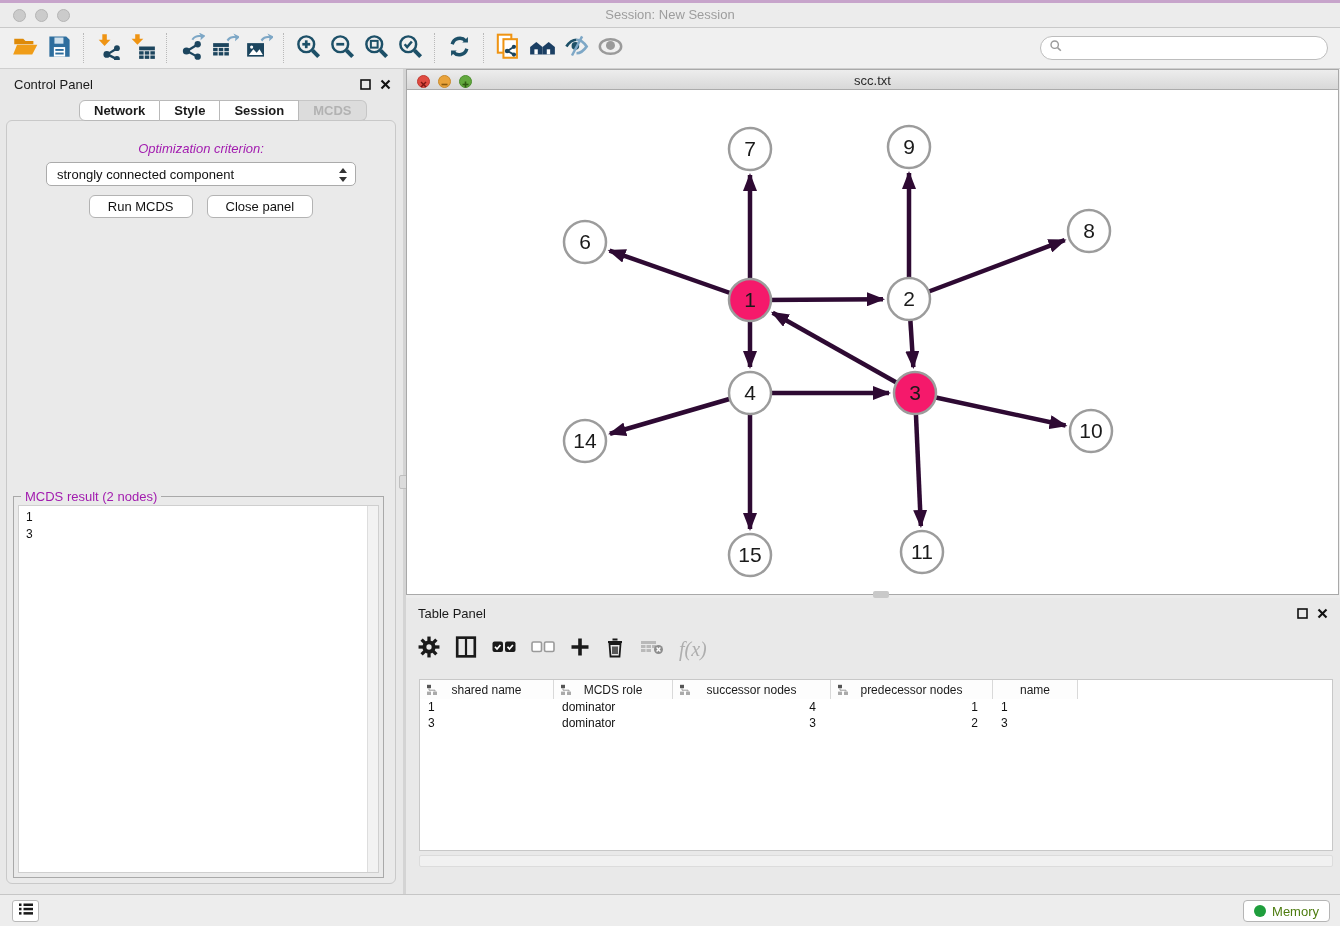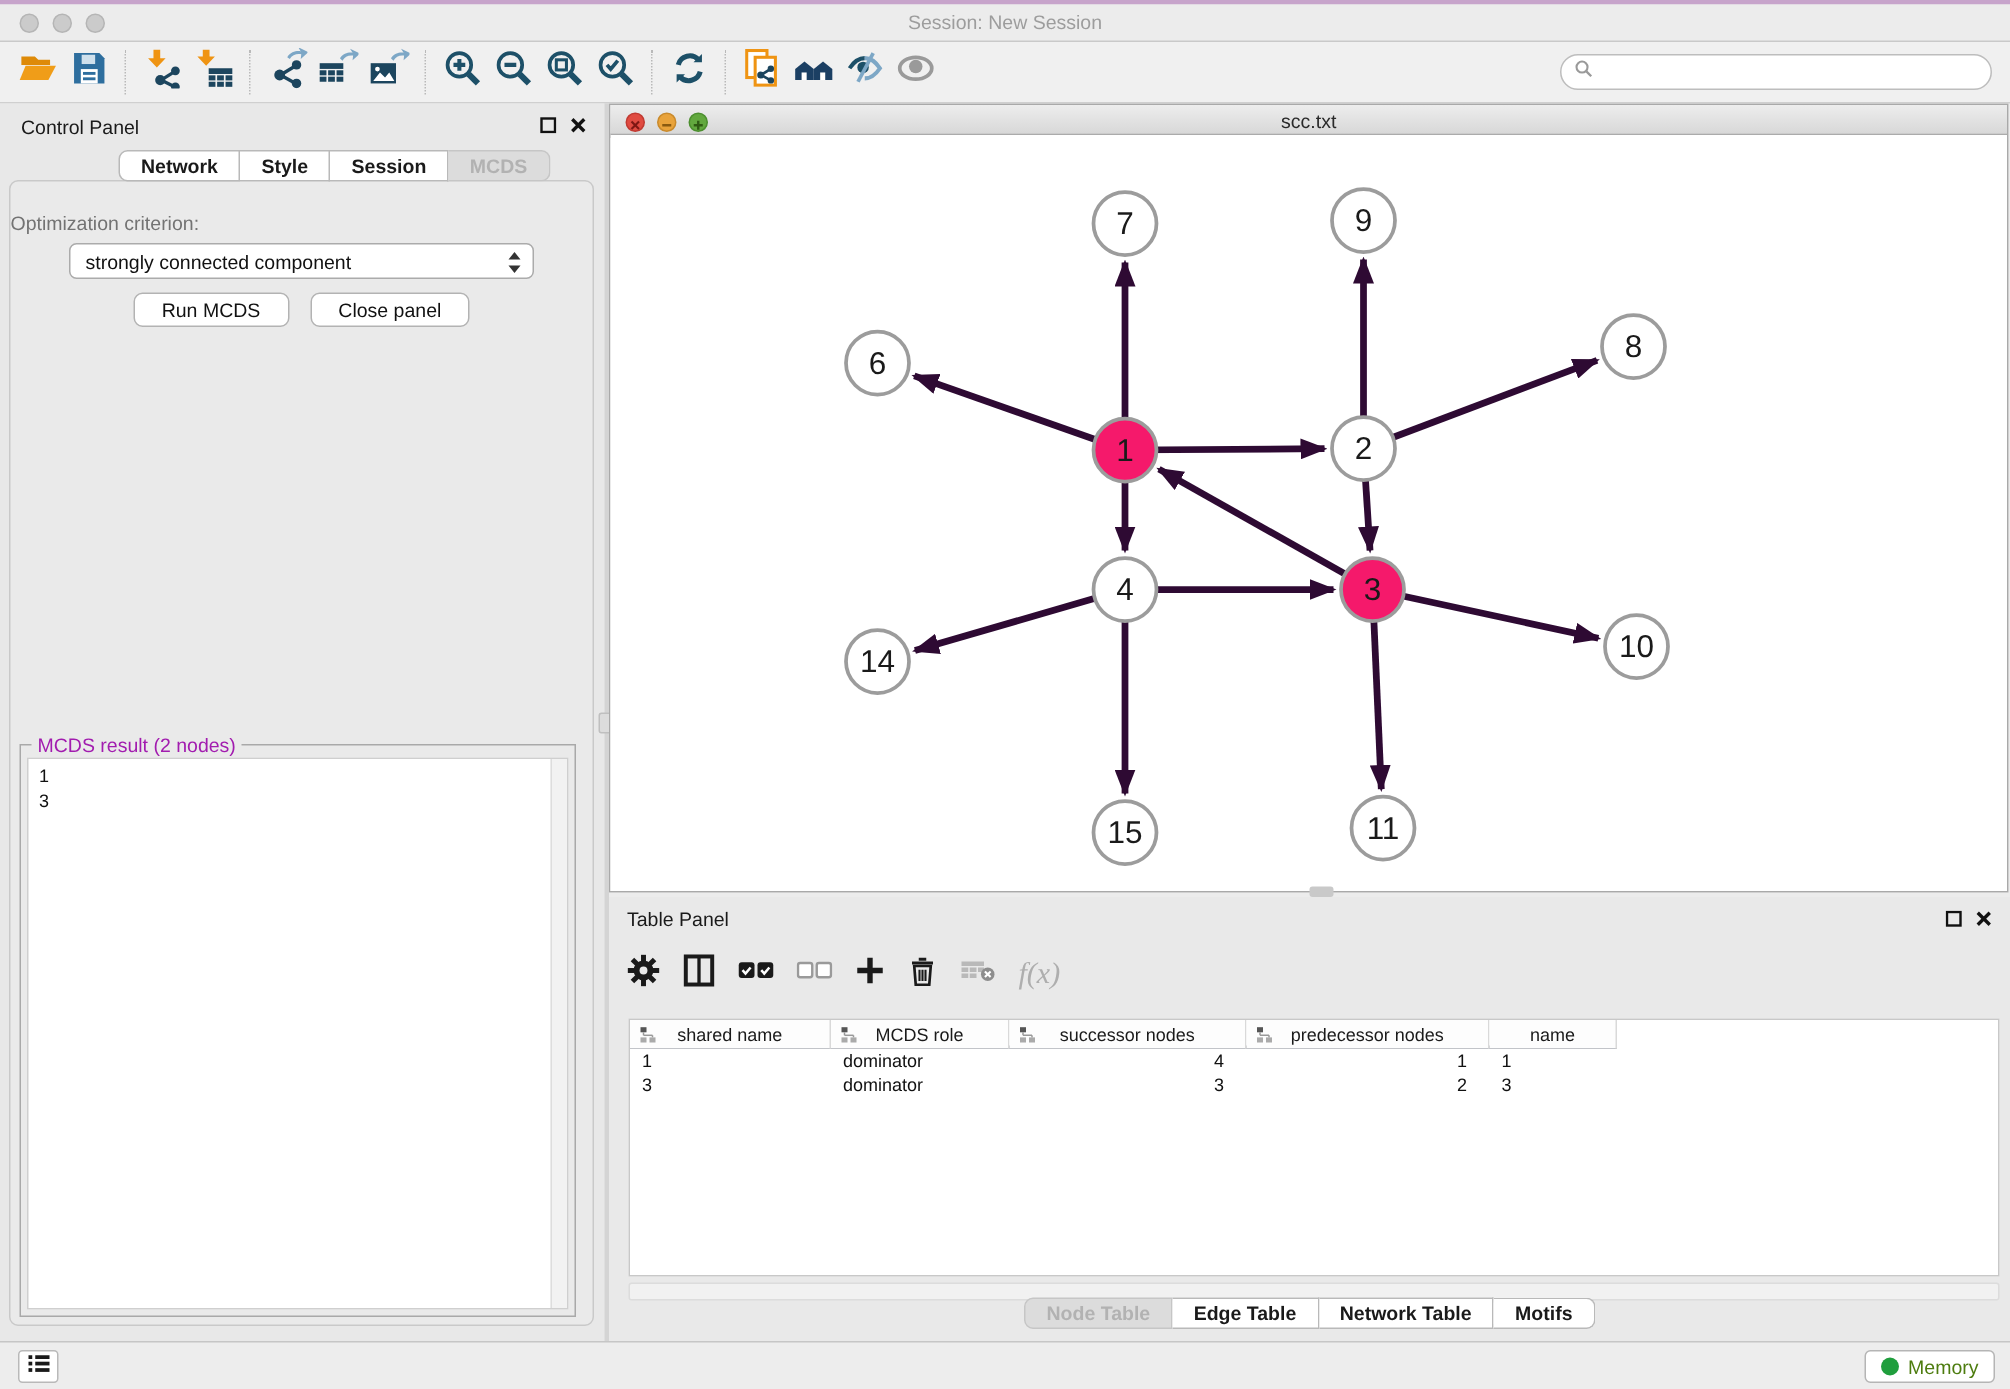--- a/index.html
+++ b/index.html
@@ -27,21 +27,21 @@
   .panel-title { font-size:13px; color:#1a1a1a; }
   #cp-header { position:absolute; top:6px; left:14px; right:10px; height:18px; display:flex; align-items:center; }
   .panel-hbtns { position:absolute; right:2px; top:1px; display:flex; gap:9px; align-items:center; }
   #cp-content { position:absolute; left:6px; right:7px; top:51px; bottom:10px; background:#eaeaea; border:1px solid #c9c9c9; border-radius:6px; }
   .tabs-row { position:absolute; display:flex; z-index:3; }
   #cp-tabs { top:31px; left:79px; }
   .tab { height:21px; padding:0 14px; background:#fff; border:1px solid #b9b9b9; border-left:none; display:flex; align-items:center; justify-content:center; font-size:13px; font-weight:bold; color:#1a1a1a; cursor:default; }
   .tab:first-child { border-left:1px solid #b9b9b9; border-radius:6px 0 0 6px; }
   .tab:last-child { border-radius:0 6px 6px 0; }
   .tab.active { background:#dcdcdc; color:#b2b2b2; border-color:#c6c6c6; }
-  #opt-label { position:absolute; top:70px; left:0; right:0; font-size:13px; color:#737373; }
+  #opt-label { position:absolute; top:70px; left:0; right:0; text-align:center; font-size:13px; color:#a21caf;font-style:italic; }
   #criterion { position:absolute; top:41px; left:39px; width:310px; height:24px; background:#fff; border:1px solid #ababab; border-radius:5px; display:flex; align-items:center; font-size:13px; color:#111; padding-left:10px; }
   #criterion .stepper { position:absolute; right:7px; top:4px; }
   #cp-buttons { position:absolute; top:74px; left:0; right:0; display:flex; justify-content:center; gap:14px; }
   .btn { height:23px; background:#fff; border:1px solid #b3b3b3; border-radius:6px; font-size:13px; color:#111; display:flex; align-items:center; justify-content:center; padding:0 18px; font-family:"Liberation Sans",sans-serif; }
   #mcds-result { position:absolute; left:6px; right:11px; top:375px; bottom:5px; border:1px solid #a9a9a9; background:#eaeaea; }
   #mcds-legend { position:absolute; top:-8px; left:7px; background:#eaeaea; padding:0 4px; font-size:13px; color:#a21caf; }
   #mcds-text { position:absolute; left:4px; right:4px; top:8px; bottom:4px; background:#fff; border:1px solid #cfcfcf; font-size:12px; color:#111; padding:3px 0 0 7px; line-height:17px; overflow:hidden; }
   #mcds-scroll { position:absolute; right:0; top:0; bottom:0; width:11px; background:#f2f2f2; border-left:1px solid #ddd; }
 
   
@@ -562,26 +562,20 @@
                 <div class="td" style="width: 134px; text-align: left; padding: 0px 0px 0px 8px;">3</div>
                 <div class="td" style="width: 119px; text-align: left; padding: 0px 0px 0px 8px;">dominator</div>
                 <div class="td" style="width: 158px; text-align: right; padding: 0px 15px 0px 0px;">3</div>
                 <div class="td" style="width: 162px; text-align: right; padding: 0px 15px 0px 0px;">2</div>
                 <div class="td" style="width: 85px; text-align: left; padding: 0px 0px 0px 8px;">3</div>
               </div>
             </div>
         </div>
         <div id="tp-hscroll"></div>
 
-        <div id="tp-tabs" class="tabs-row">
-          <div class="tab active">Node Table</div>
-          <div class="tab">Edge Table</div>
-          <div class="tab">Network Table</div>
-          <div class="tab">Motifs</div>
-        </div>
       </div>
     </div>
   </div>
 
   <div id="statusbar">
     <div id="list-btn">
         <span><svg width="16" height="14" viewBox="0 0 16 14">
             <g fill="#1a1a1a">
               <rect x="1" y="1.5" width="2.5" height="2.5"></rect>
               <rect x="5.5" y="1.5" width="9.5" height="2.5"></rect>

